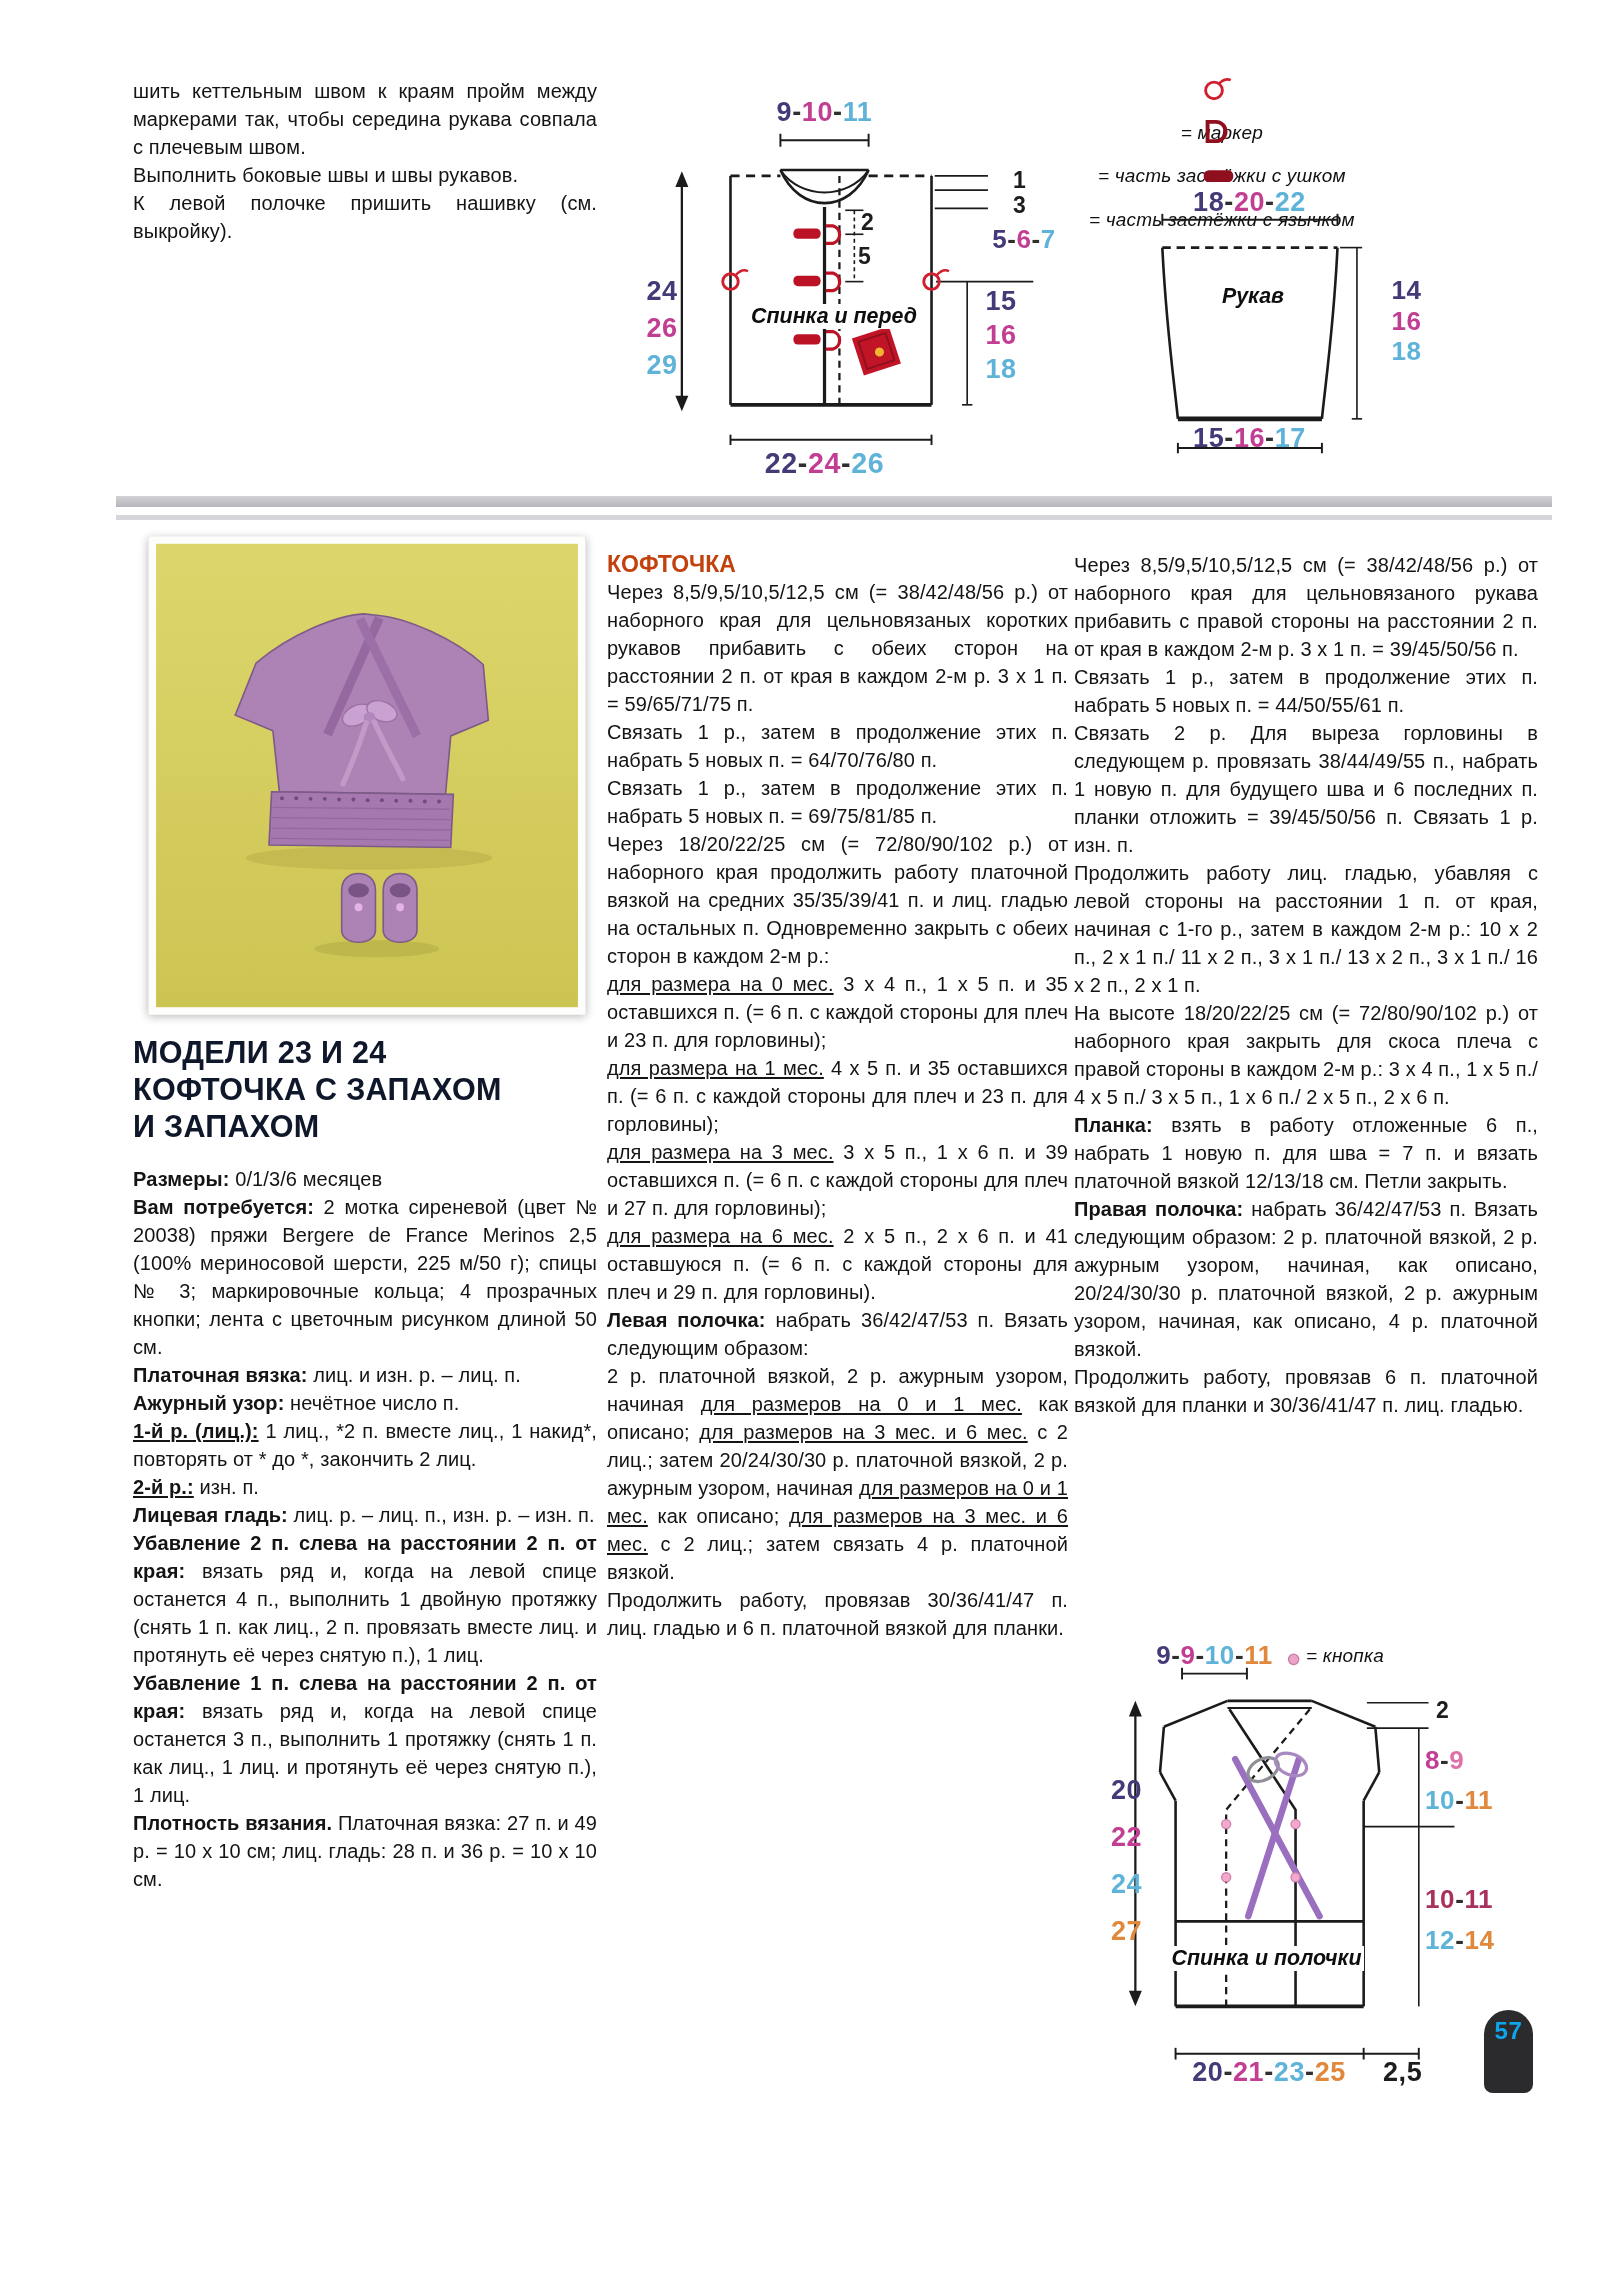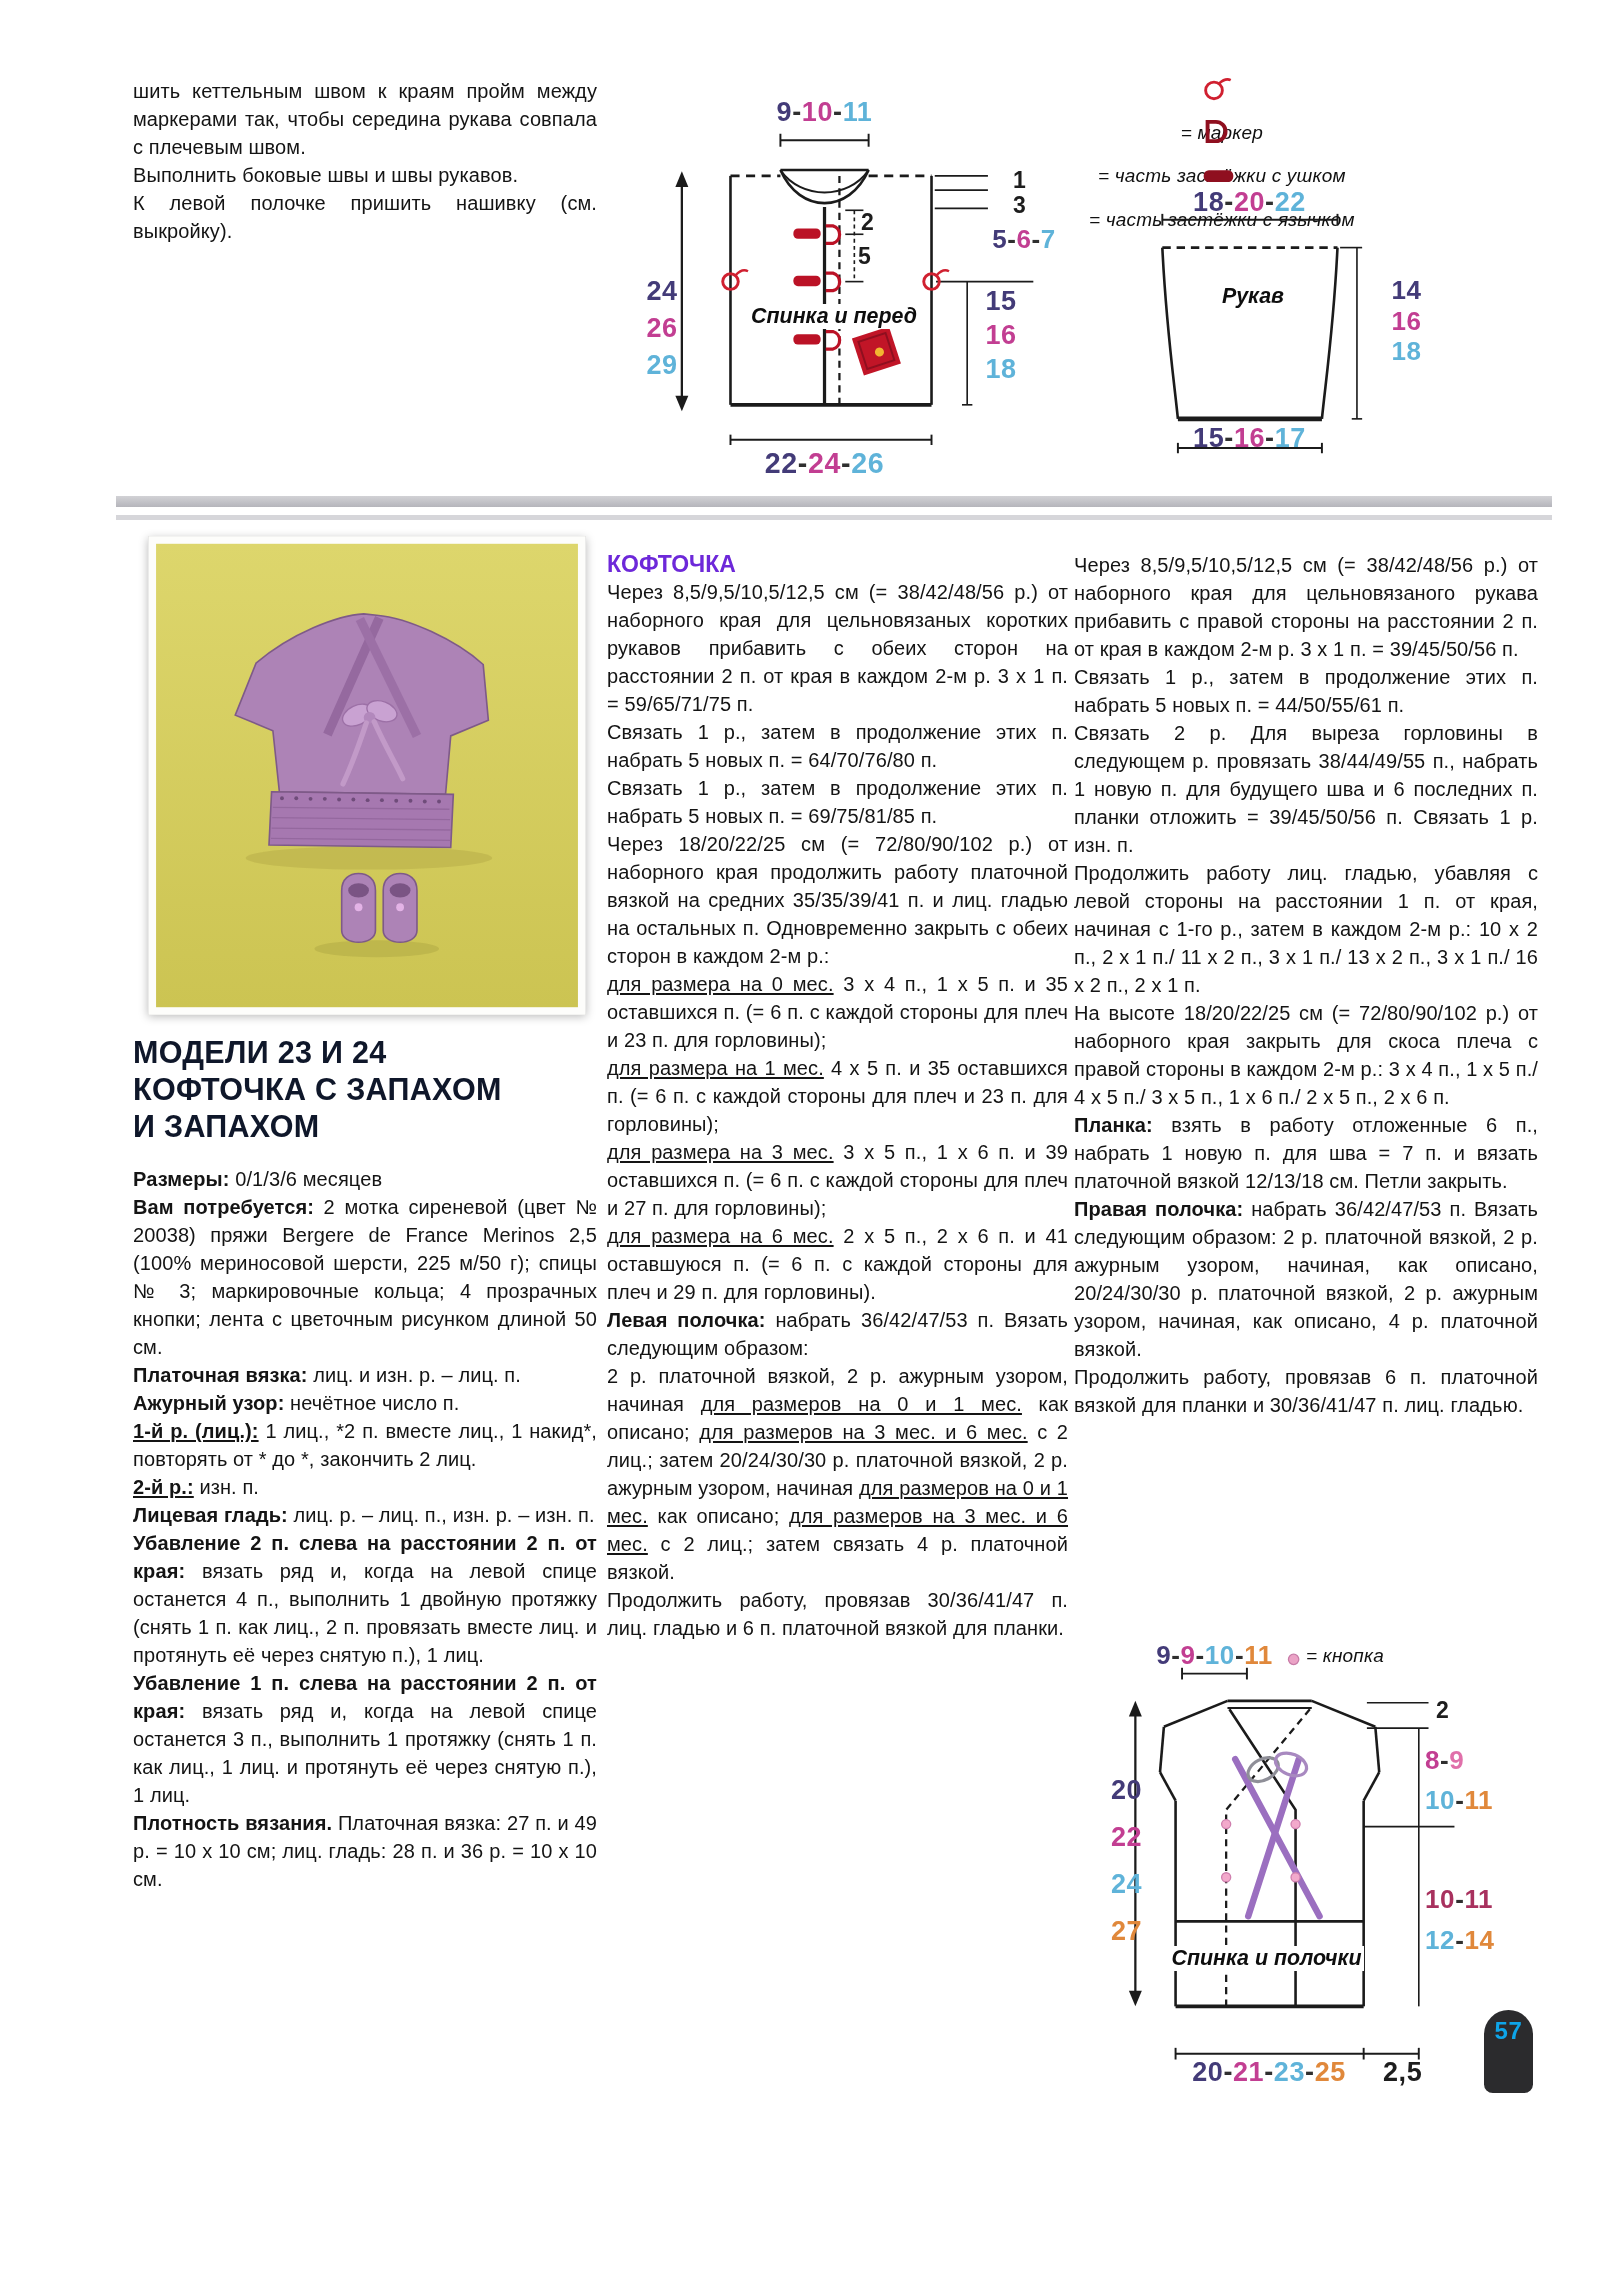--- a/index.html
+++ b/index.html
@@ -3,21 +3,21 @@
 <meta charset="utf-8">
 <style>
   html,body{margin:0;padding:0;background:#9a9a9a;}
   .page{position:relative;width:1623px;height:2295px;background:#ffffff;overflow:hidden;
         font-family:"Liberation Sans","DejaVu Sans",sans-serif;color:#161616;}
   .col{position:absolute;font-size:20px;line-height:28px;text-align:justify;letter-spacing:0.1px;color:#141414;}
   .col p{margin:0;}
   .u{text-decoration:underline;text-underline-offset:1.9px;}
   .heading{position:absolute;left:133px;top:1034px;font-weight:bold;font-size:30.5px;line-height:37px;
            color:#0f172a;letter-spacing:0.3px;}
-  .subhead{position:absolute;font-weight:bold;font-size:23px;color:#6d28d9;}
+  .subhead{position:absolute;font-weight:bold;font-size:23px;color:#c2410c;}
   .dlabel{position:absolute;font-weight:bold;font-style:italic;font-size:21.4px;color:#0e0e0e;
           text-align:center;background:#ffffff;white-space:nowrap;}
   .dim{position:absolute;font-weight:bold;font-size:27px;white-space:nowrap;letter-spacing:0.6px;text-align:center;}
   .dim.sm{font-size:23px;}
   .stack{display:flex;flex-direction:column;align-items:center;}
   .svg-abs{position:absolute;}
   .legend{position:absolute;left:1089px;top:71px;}
   .lrow{display:flex;align-items:center;margin-bottom:8.4px;height:35px;flex-direction:column;}
   .licon{width:51px;flex:0 0 51px;}
   .ltext{font-style:italic;font-size:19px;color:#101010;letter-spacing:0.2px;white-space:nowrap;}

